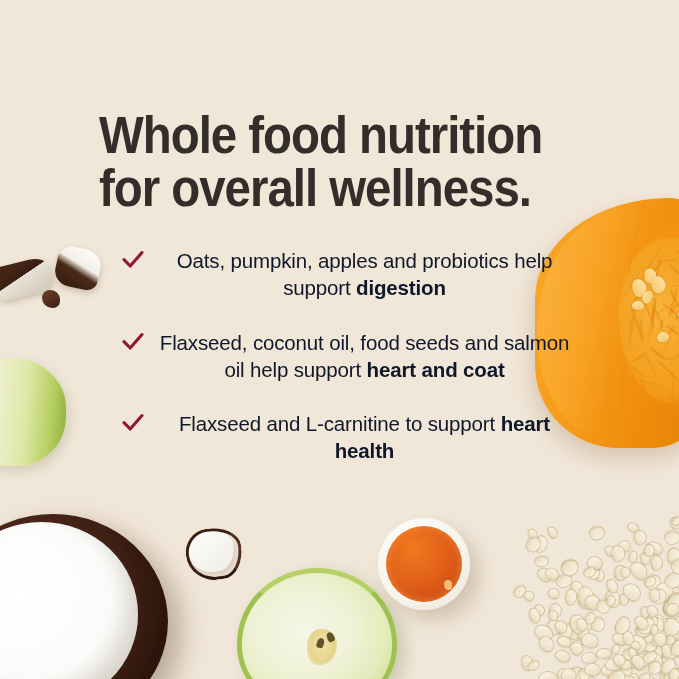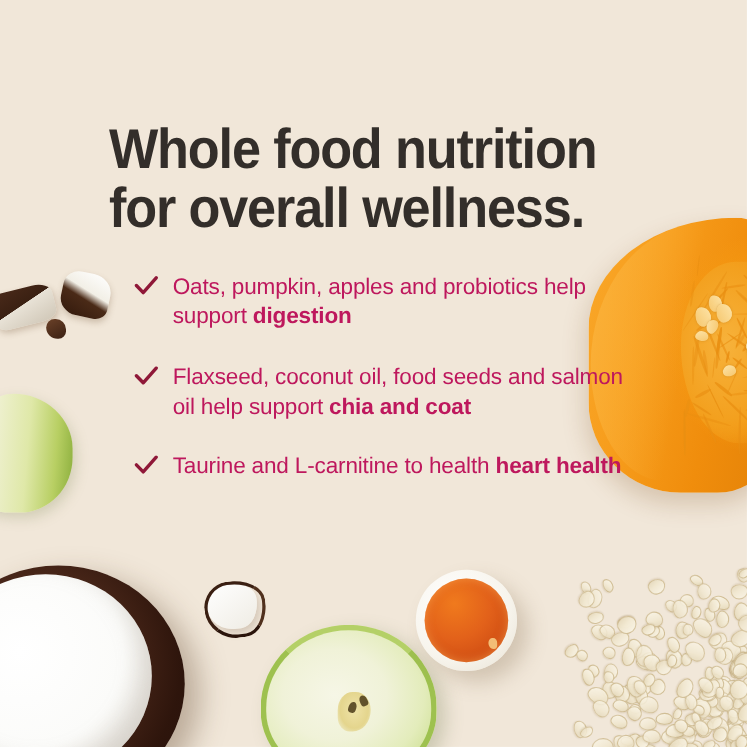--- a/index.html
+++ b/index.html
@@ -200,24 +200,25 @@
     transform-origin:left top;
     white-space:pre-line;
   }
   #bullets{
     position:absolute;left:122px;top:247px;width:450px;
   }
   .bullet{
     position:relative;
     padding-left:35px;
     margin-bottom:27px;
-    color:#be185d;
+    color:#0f172a;
     font-size:20.5px;
     line-height:1.33;
     letter-spacing:-.15px;
+    text-align:center;
   }
   .bullet:last-child{margin-bottom:0;}
   .check{
     position:absolute;left:0;top:4px;width:22px;height:18px;
   }
   .check svg{display:block;width:22px;height:18px;}
   .b-strong{font-weight:700;}
 </style>
 </head>
 <body>
@@ -520,27 +521,27 @@
         </span>
         <span>Oats, pumpkin, apples and probiotics help support </span><span class="b-strong">digestion</span>
       </li>
 
       <li class="bullet">
         <span class="check">
           <svg viewBox="0 0 22 18" aria-hidden="true">
             <path d="M2 8.6 L8.2 15 L20 1.6" fill="none" stroke="#8f1838" stroke-width="3.1" stroke-linecap="round" stroke-linejoin="round"></path>
           </svg>
         </span>
-        <span>Flaxseed, coconut oil, food seeds and salmon oil help support </span><span class="b-strong">chia and coat</span>
+        <span>Flaxseed, coconut oil, food seeds and salmon oil help support </span><span class="b-strong">heart and coat</span>
       </li>
 
       <li class="bullet">
         <span class="check">
           <svg viewBox="0 0 22 18" aria-hidden="true">
             <path d="M2 8.6 L8.2 15 L20 1.6" fill="none" stroke="#8f1838" stroke-width="3.1" stroke-linecap="round" stroke-linejoin="round"></path>
           </svg>
         </span>
-        <span>Taurine and L-carnitine to health </span><span class="b-strong">heart health</span>
+        <span>Flaxseed and L-carnitine to support </span><span class="b-strong">heart health</span>
       </li>
 
     </ul>
   </div>
 </div>
 
 </body></html>

